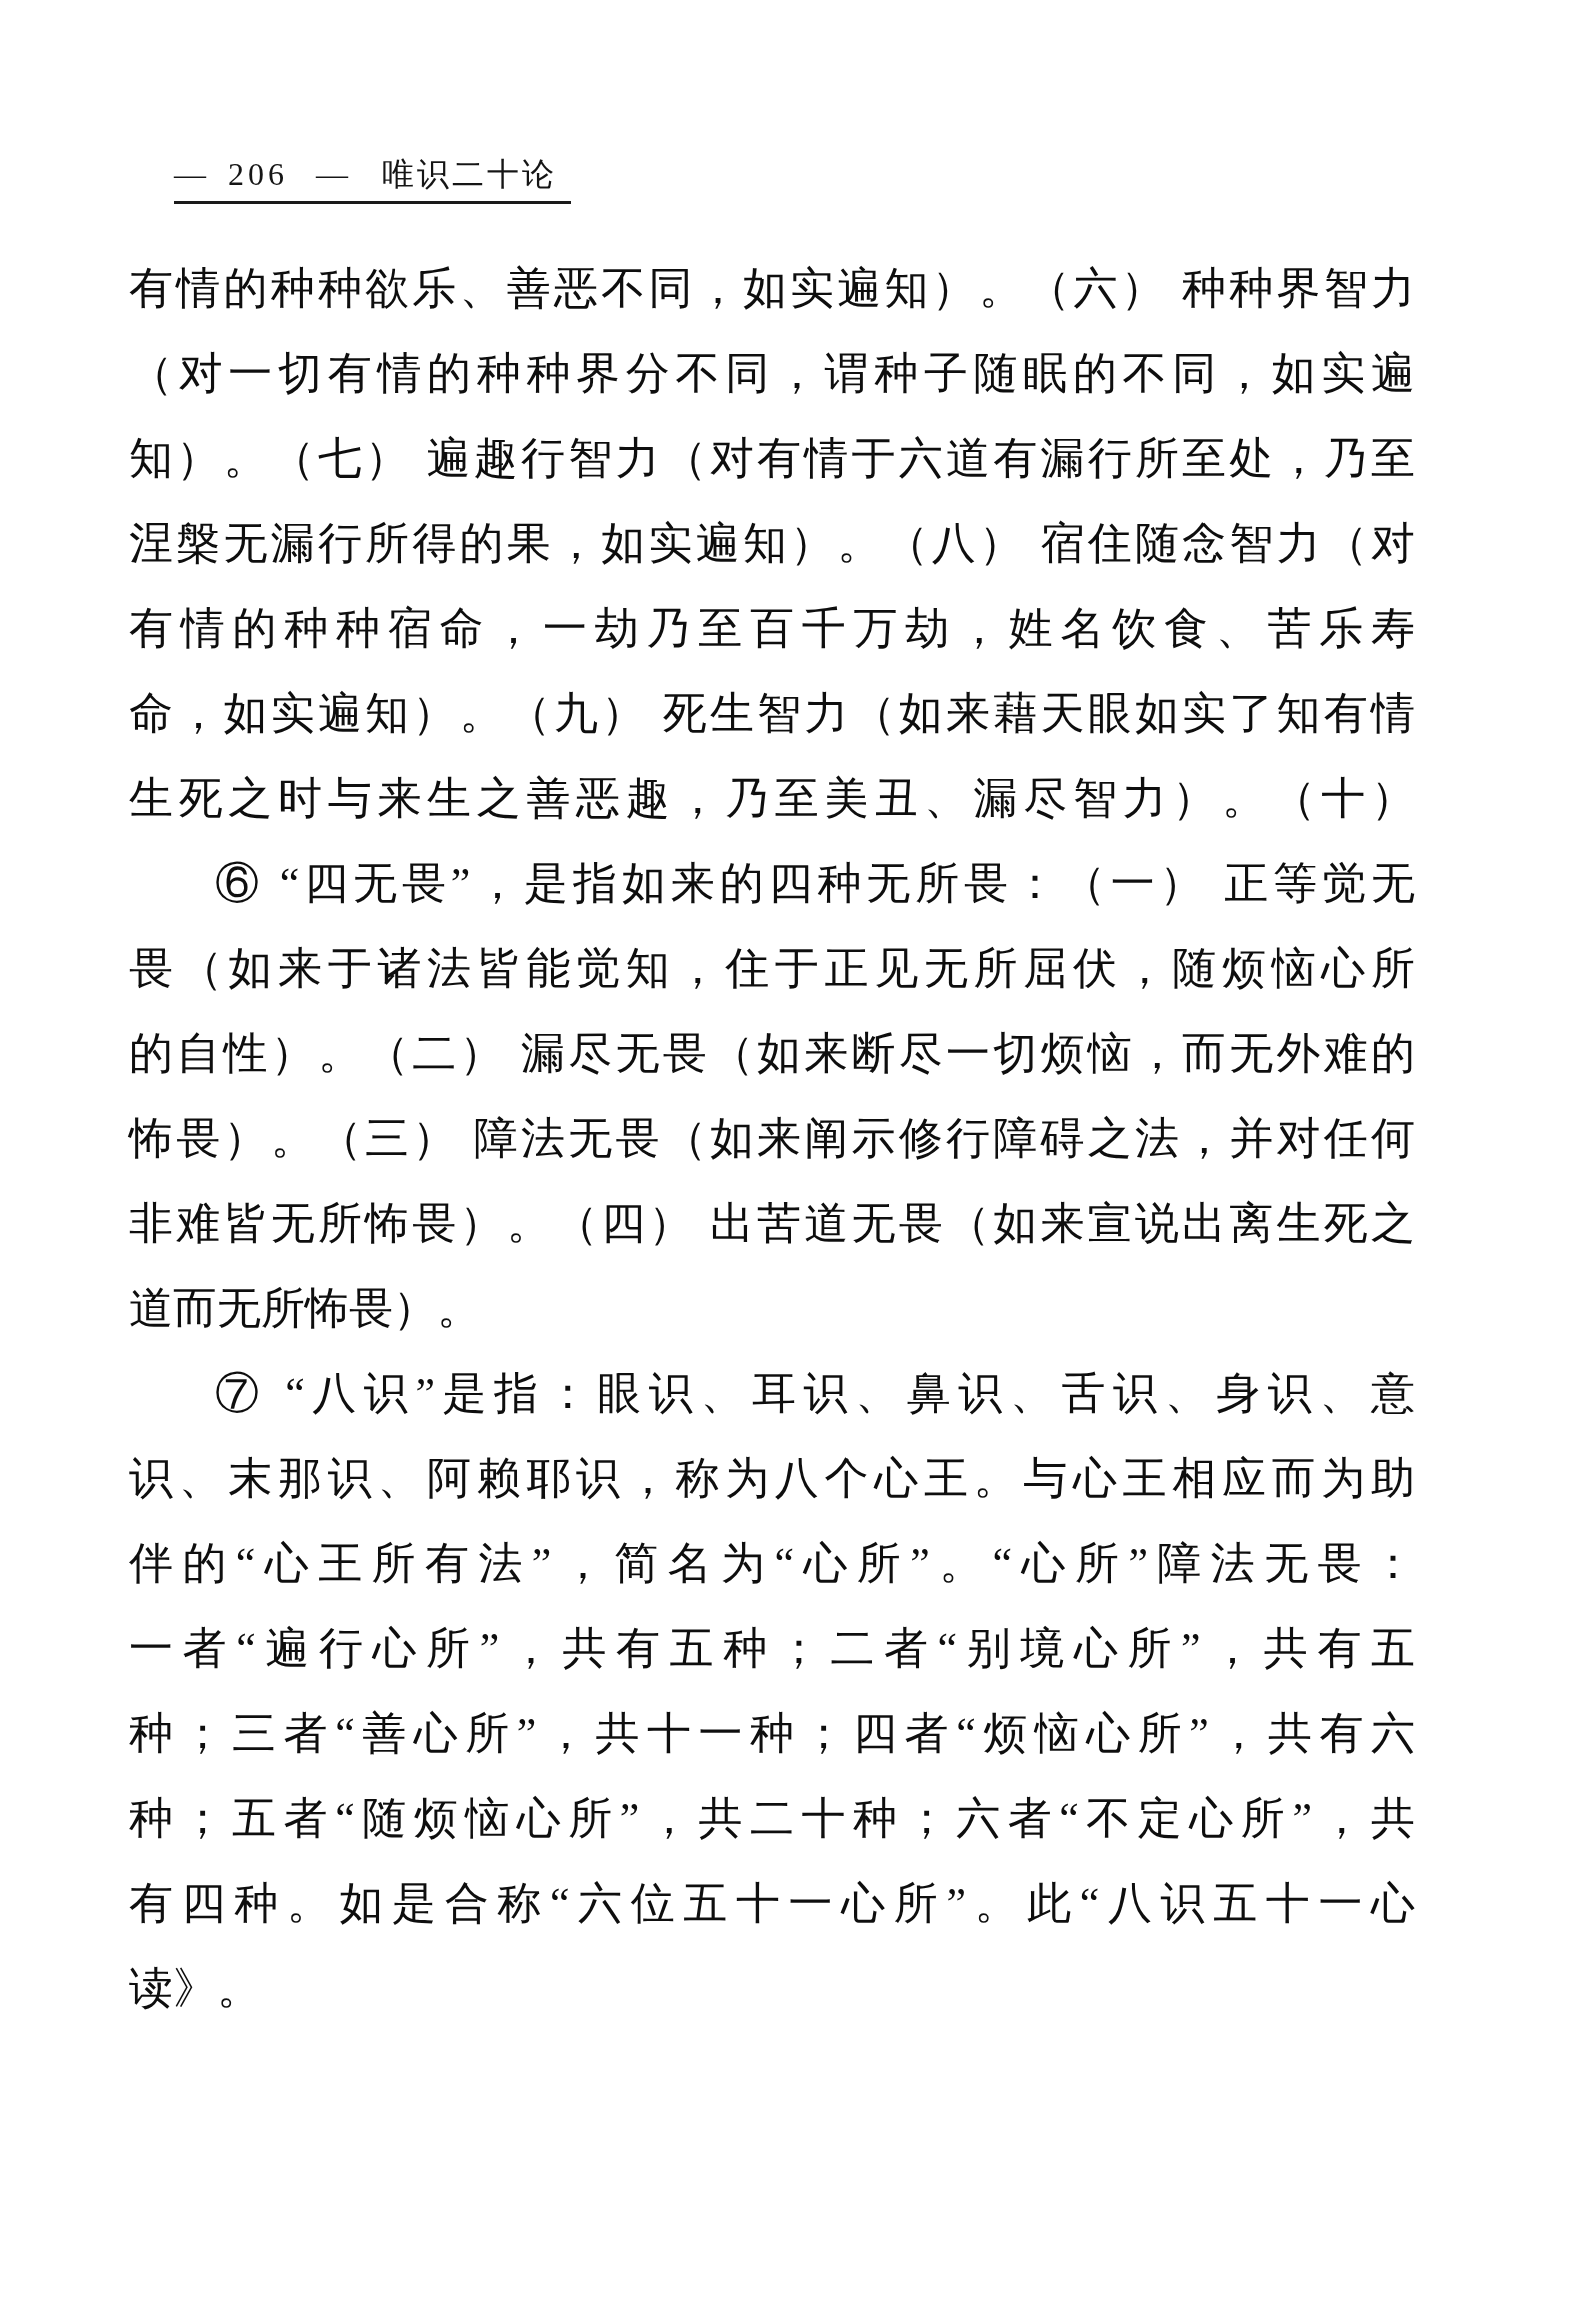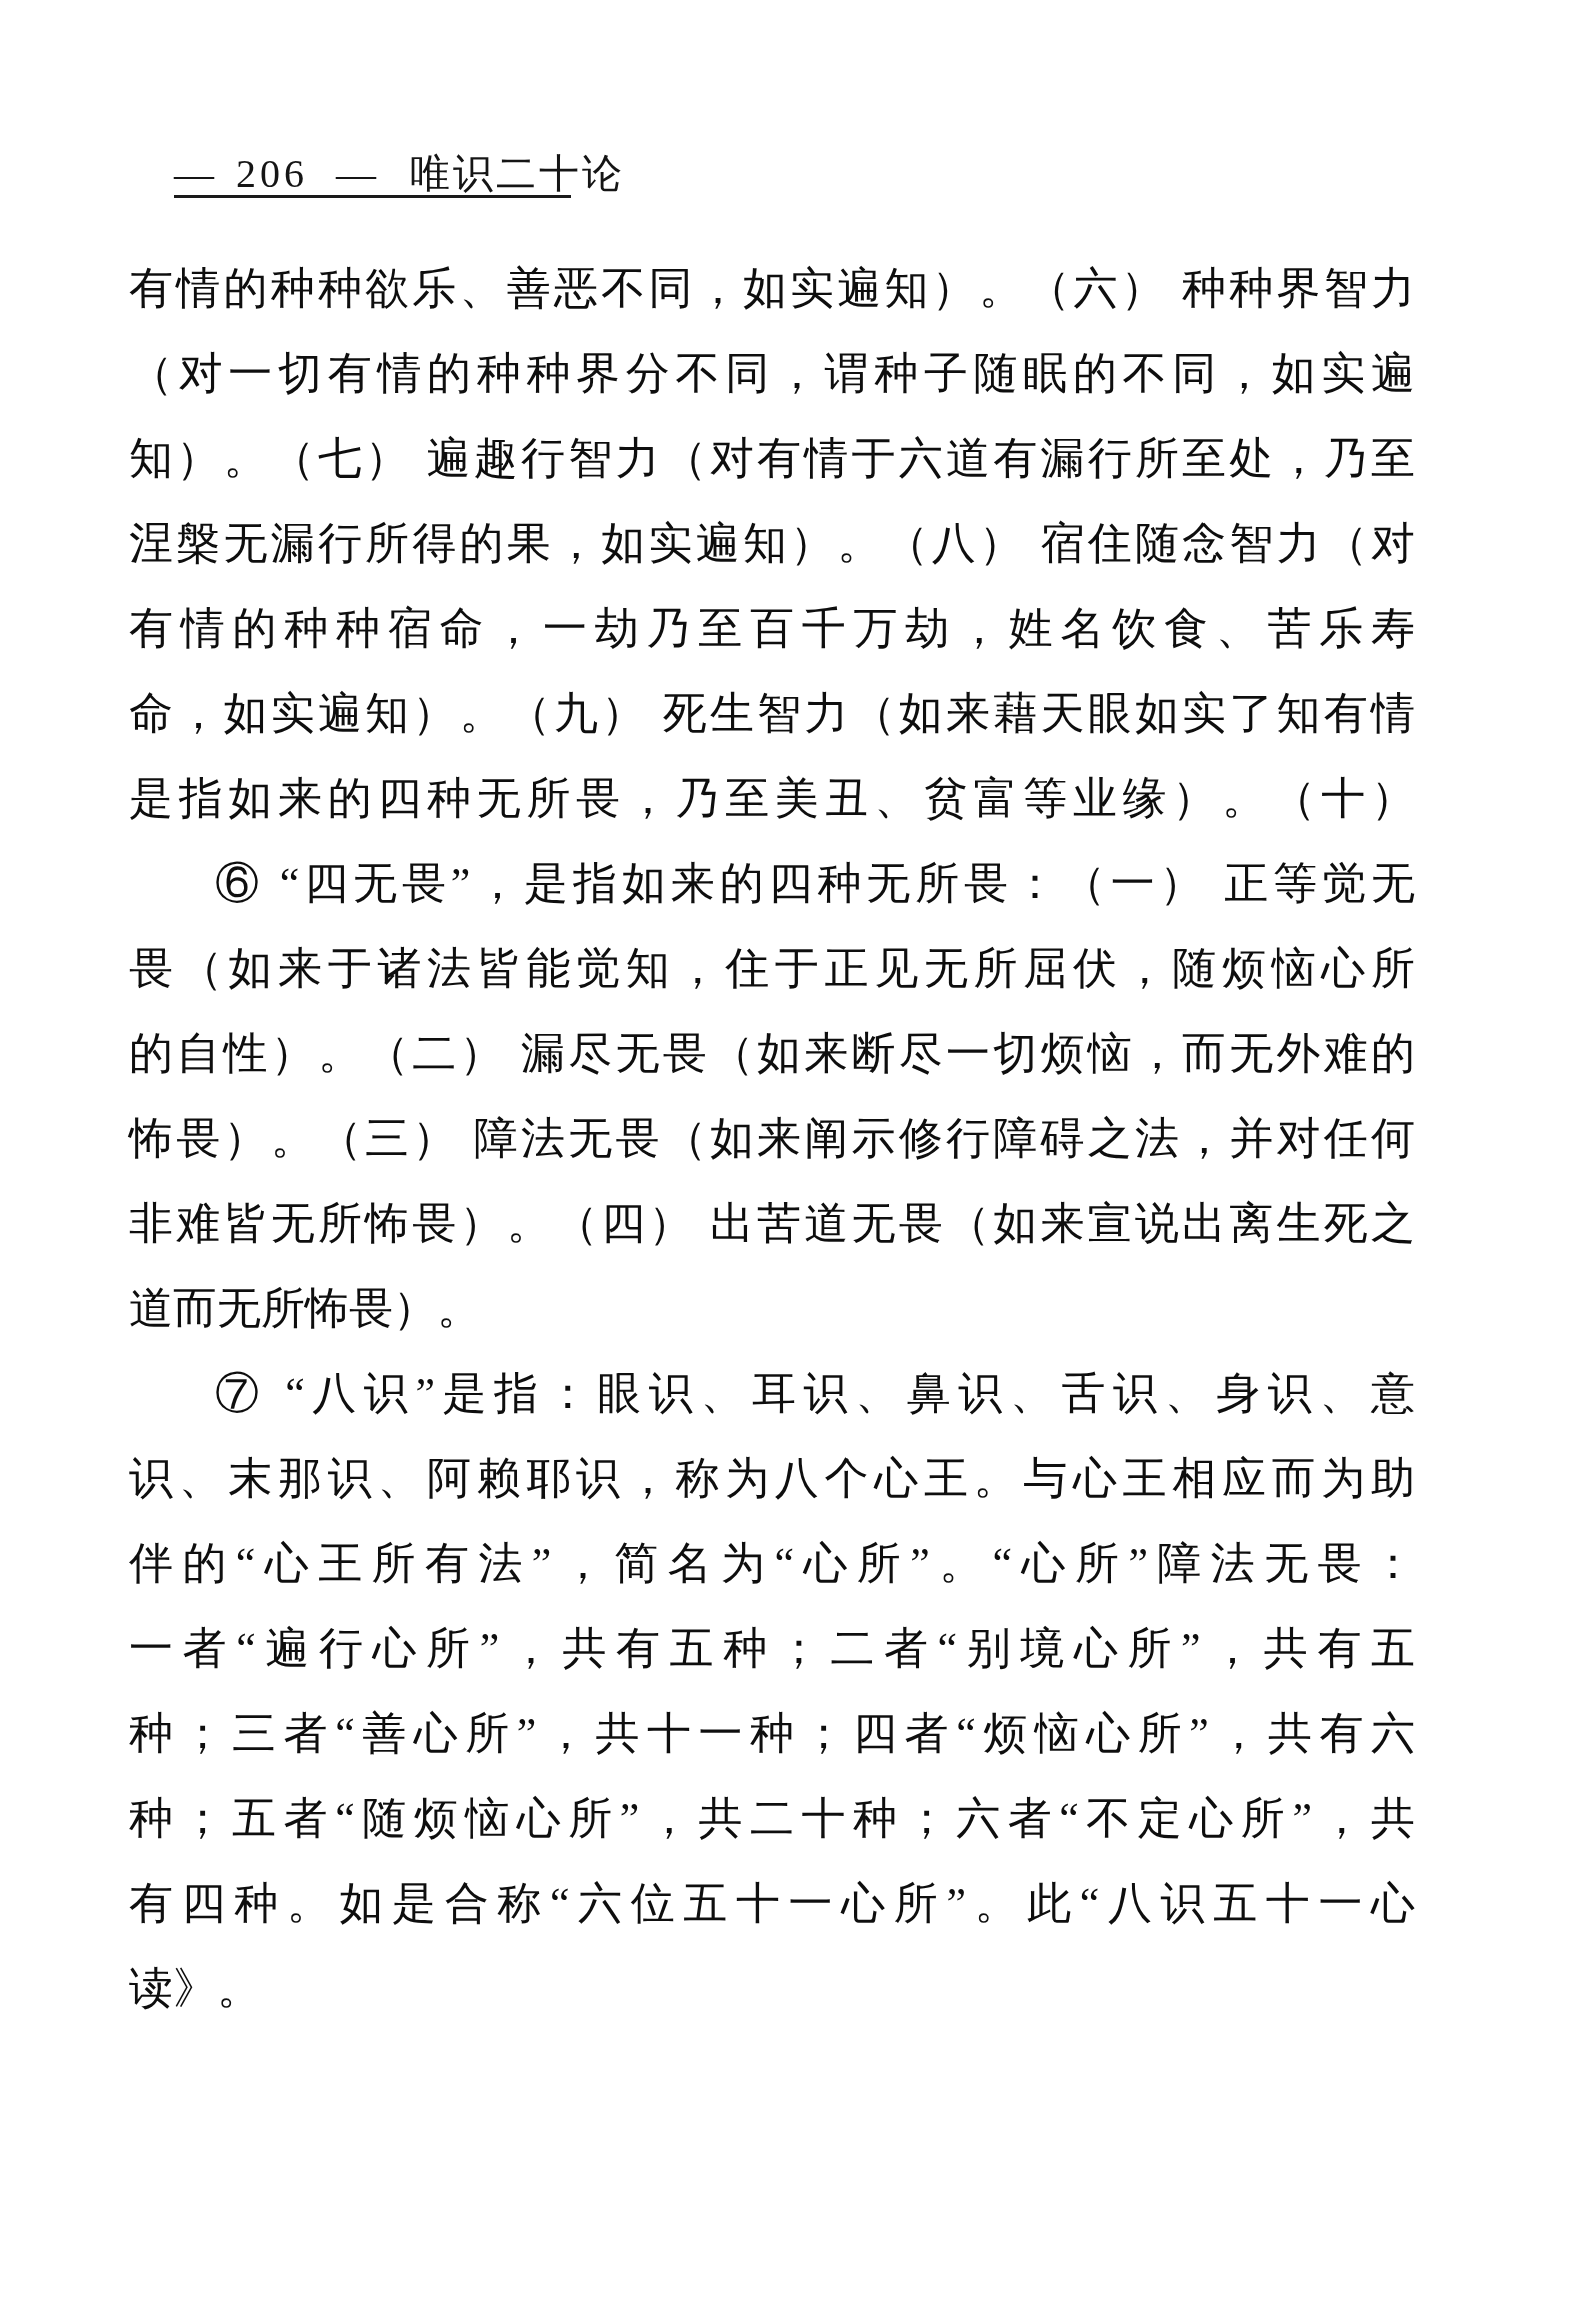--- a/index.html
+++ b/index.html
@@ -15,23 +15,23 @@
     background: #ffffff;
     color: #111111;
     font-family: "Liberation Serif", "DejaVu Serif", serif;
     overflow: hidden;
   }
   .header {
     position: absolute;
     top: 157px;
     left: 174px;
     width: 397px;
-    padding-bottom: 4px;
+    padding-bottom: 10px;
     border-bottom: 3px solid #1a1a1a;
-    font-size: 40px;
+    font-size: 32px;
     line-height: 34px;
     white-space: nowrap;
     color: #151515;
   }
   .header .dash-left   { margin-right: 22px; }
   .header .page-num    { margin-right: 28px; letter-spacing: 4px; }
   .header .dash-right  { margin-right: 34px; }
   .header .book-title  { letter-spacing: 3px; }
   .body-text {
     position: absolute;
@@ -64,21 +64,21 @@
     <span class="dash-left">—</span><span class="page-num">206</span><span class="dash-right">—</span><span class="book-title">唯识二十论</span>
   </div>
 
   <div class="body-text" id="lines-container">
       <div class="line">有情的种种欲乐、善恶不同，如实遍知）。（六） 种种界智力</div>
       <div class="line">（对一切有情的种种界分不同，谓种子随眠的不同，如实遍</div>
       <div class="line">知）。（七） 遍趣行智力（对有情于六道有漏行所至处，乃至</div>
       <div class="line">涅槃无漏行所得的果，如实遍知）。（八） 宿住随念智力（对</div>
       <div class="line">有情的种种宿命，一劫乃至百千万劫，姓名饮食、苦乐寿</div>
       <div class="line">命，如实遍知）。（九） 死生智力（如来藉天眼如实了知有情</div>
-      <div class="line">是指如来的四种无所畏，乃至美丑、贫富等业缘）。（十）</div>
+      <div class="line">生死之时与来生之善恶趣，乃至美丑、漏尽智力）。（十）</div>
       <div class="line indent">⑥ “四无畏”，是指如来的四种无所畏：（一） 正等觉无</div>
       <div class="line">畏（如来于诸法皆能觉知，住于正见无所屈伏，随烦恼心所</div>
       <div class="line">的自性）。（二） 漏尽无畏（如来断尽一切烦恼，而无外难的</div>
       <div class="line">怖畏）。（三） 障法无畏（如来阐示修行障碍之法，并对任何</div>
       <div class="line">非难皆无所怖畏）。（四） 出苦道无畏（如来宣说出离生死之</div>
       <div class="line end">道而无所怖畏）。</div>
       <div class="line indent">⑦ “八识”是指：眼识、耳识、鼻识、舌识、身识、意</div>
       <div class="line">识、末那识、阿赖耶识，称为八个心王。与心王相应而为助</div>
       <div class="line">伴的“心王所有法”，简名为“心所”。“心所”障法无畏：</div>
       <div class="line">一者“遍行心所”，共有五种；二者“别境心所”，共有五</div>

